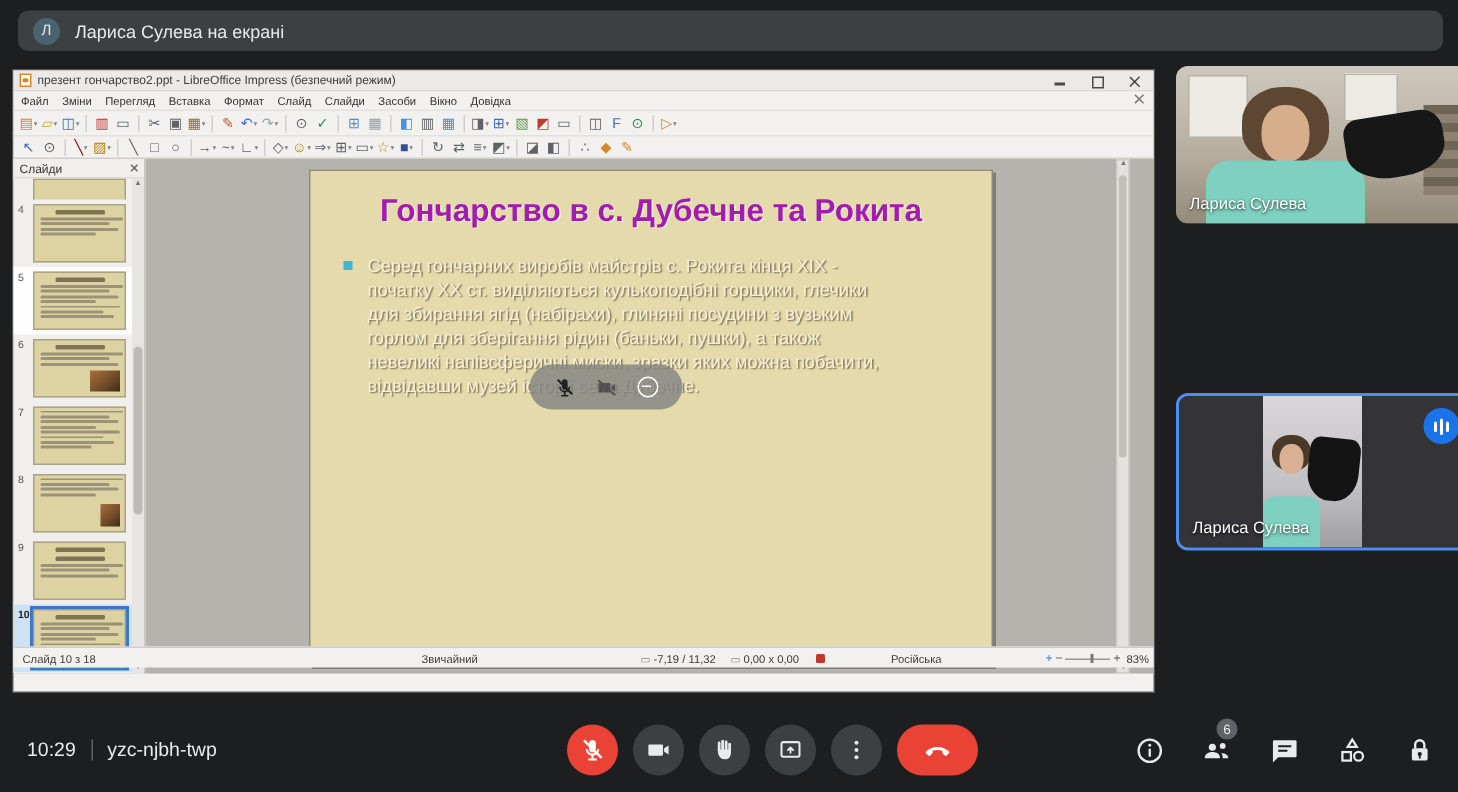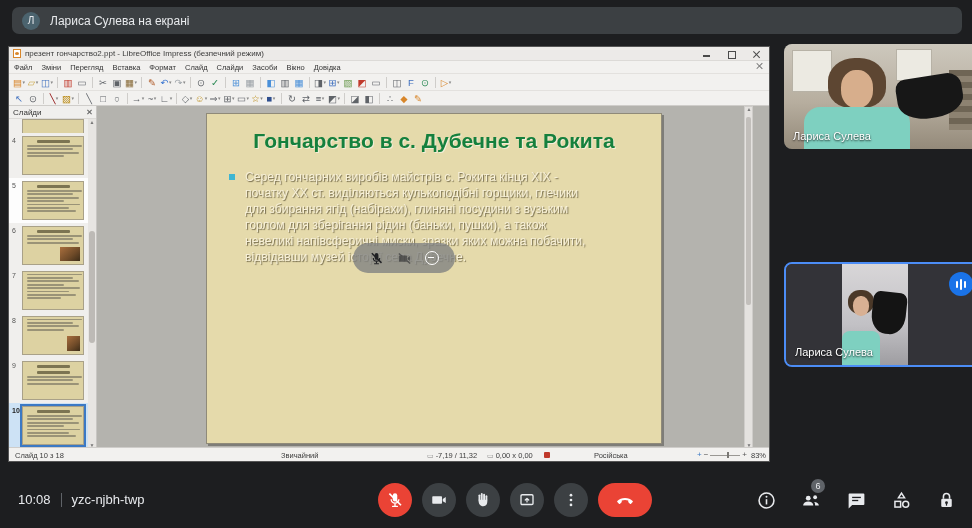--- a/index.html
+++ b/index.html
@@ -58,29 +58,29 @@
   .t-line{height:1.8px;background:#9a9377;margin:1.6px 4px;border-radius:1px;}
   .t-photo{position:absolute;right:3px;bottom:3px;width:20px;height:14px;background:linear-gradient(140deg,#a96f3e,#6e4a28 60%,#3c2c18);}
   .t-photo.small{width:13px;height:15px;}
   .panel-scroll{position:absolute;right:0;top:13px;width:8px;height:calc(100% - 13px);background:#e7e5e2;}
   .panel-scroll .pthumb{position:absolute;left:1px;top:34%;width:6px;height:34%;background:#bdbab6;border-radius:3px;}
   .scroll-arrow{position:absolute;left:1.5px;width:5px;height:5px;font-size:5px;color:#777;line-height:5px;text-align:center;}
 
   
   .workspace{position:absolute;left:90px;top:0;width:658px;height:100%;}
   .slide{position:absolute;left:107px;top:7px;width:456px;height:331px;background:#e5daab;border:1px solid #8f8a79;box-shadow:2px 2px 0 rgba(60,60,55,.45);}
-  .slide-title{margin-top:12px;text-align:center;font-size:21px;font-weight:700;color:#15803d;line-height:1.45;text-shadow:1px 1px 0 rgba(255,255,255,.55);}
+  .slide-title{margin-top:12px;text-align:center;font-size:21px;font-weight:700;color:#a21caf;line-height:1.45;text-shadow:1px 1px 0 rgba(255,255,255,.55);}
   .slide-bullets{list-style:none;margin:14px 0 0 0;padding:0 0 0 22px;}
   .slide-bullets li{position:relative;width:362px;padding-left:16px;margin-bottom:9px;font-size:12.2px;line-height:1.3;color:#f7f0d8;text-shadow:1px 1px 1px rgba(110,100,70,.95);}
   .slide-bullets li::before{content:"";position:absolute;left:0;top:4px;width:6px;height:6px;background:#3fb6d2;}
   .v-scroll{position:absolute;right:4px;top:0;width:9px;height:100%;background:#e4e2df;border:1px solid #cfcdca;}
   .v-scroll .vthumb{position:absolute;left:1px;top:10px;width:5px;height:55%;background:#c2bfbb;border-radius:2px;}
 
   
-  .statusbar{position:absolute;left:0;bottom:0;width:100%;height:14px;background:#f2f1ef;border-top:1px solid #cfcdca;font-size:7.5px;color:#3c3c3c;}
+  .statusbar{position:absolute;left:0;bottom:16px;width:100%;height:14px;background:#f2f1ef;border-top:1px solid #cfcdca;font-size:7.5px;color:#3c3c3c;}
   .sb{position:absolute;top:3px;white-space:nowrap;}
   .sb-ic{display:inline-block;font-size:7px;color:#888;margin-right:2px;}
   .mod-dot{position:absolute;left:535px;top:4px;width:6px;height:6px;background:#c0392b;border-radius:1px;}
   .zoomctrl{position:absolute;left:688px;top:3px;width:50px;height:8px;display:flex;align-items:center;gap:2px;}
   .zline{flex:1;height:1px;background:#9a9894;position:relative;}
   .zline::after{content:"";position:absolute;left:55%;top:-2.5px;width:2px;height:6px;background:#7a7874;}
   .zpm{font-size:8px;color:#555;line-height:8px;}
   .zplus-l{color:#3b79c4;}
 
   
@@ -564,21 +564,21 @@
           <span class="b2"></span>
           <span class="b3"></span>
         </span>
     </span>
     <span class="tile-name">Лариса Сулева</span>
   </div>
 
 
   <div class="bottombar">
     <div class="bb-left">
-      <span>10:08</span>
+      <span>10:29</span>
       <span class="bb-div"></span>
       <span>yzc-njbh-twp</span>
     </div>
 
     <div class="controls">
       <div class="btn-circle danger">
         <svg viewBox="0 0 24 24" width="18" height="18">
             <g fill="#fff">
               <rect x="9" y="3" width="6" height="11" rx="3"></rect>
               <path d="M6 11a6 6 0 0 0 12 0h-1.8a4.2 4.2 0 0 1-8.4 0H6z"></path>

